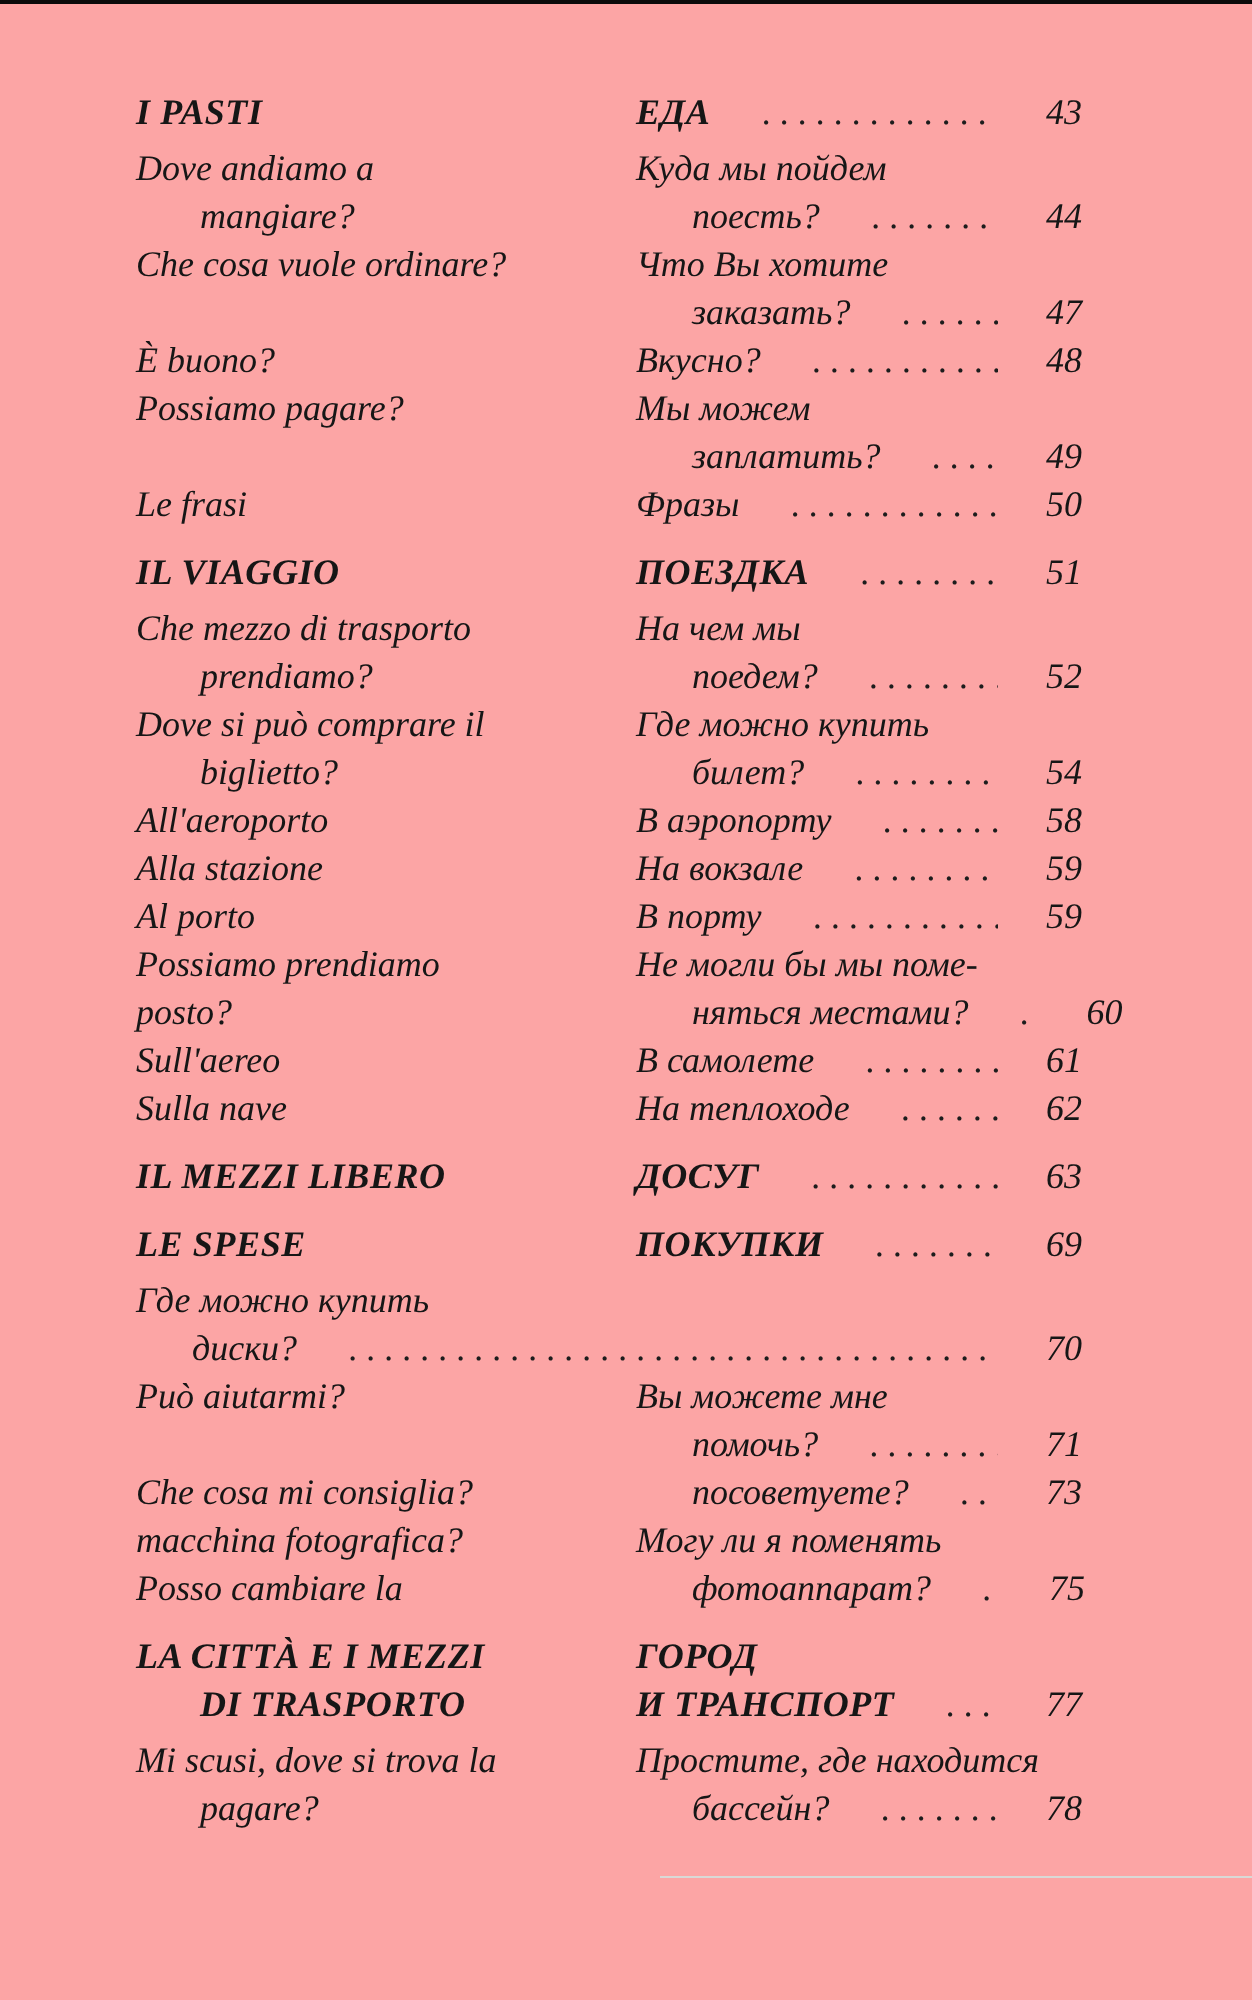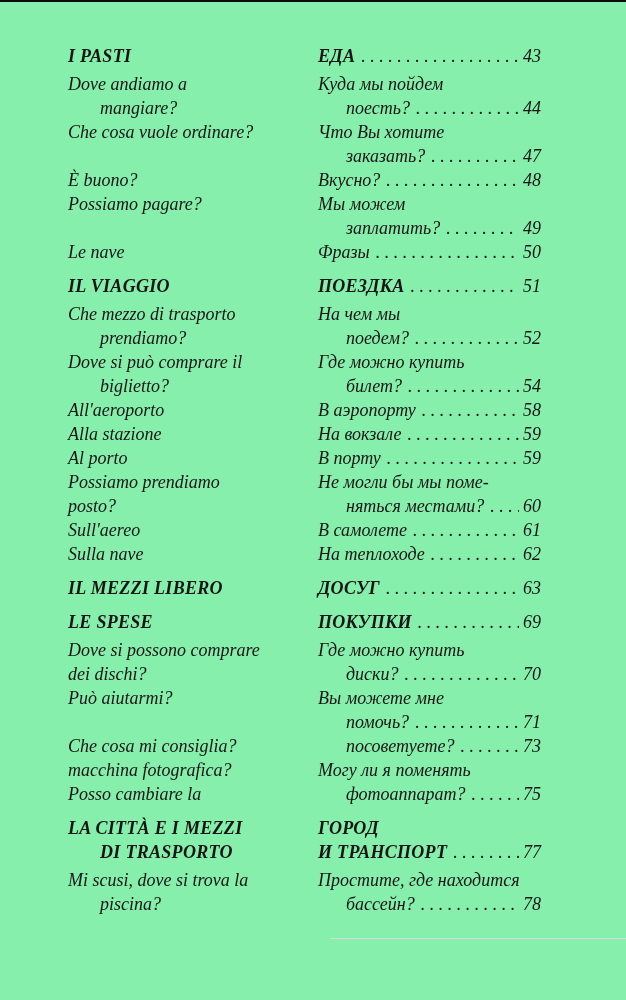--- a/index.html
+++ b/index.html
@@ -8,39 +8,39 @@
     background: #ffffff;
     font-family: "Liberation Serif", "DejaVu Serif", serif;
     font-style: italic;
     color: #161616;
     overflow: hidden;
     position: relative;
   }
   .page {
     position: absolute;
     inset: 0;
-    background: #86efac;
+    background: #fca5a5;
     border-top: 2px solid #0b0b0b;
     padding: 42px 85px 0 68px;
   }
   .row { display: flex; }
   .col-it { flex: 0 0 250px; padding-right: 8px; min-width: 0; }
   .col-ru { flex: 1 1 auto; min-width: 0; }
   .line {
     font-size: 18px;
     line-height: 24px;
     white-space: nowrap;
   }
   .col-it .indent { padding-left: 32px; }
   .col-ru .indent { padding-left: 28px; }
   .heading-row { margin-top: 10px; margin-bottom: 4px; }
   .rows > .heading-row:first-child { margin-top: 0; }
   .heading-row .line { font-weight: bold; letter-spacing: 0.3px; }
   .heading-row .leader, .heading-row .pagenum { font-weight: normal; letter-spacing: normal; }
-  .ru-line { display: flex; align-items: flex-start; }
+  .ru-line { display: flex; align-items: flex-start; gap: 20px; }
   .ru-line .txt { flex: 0 0 auto; white-space: nowrap; }
   .leader {
     flex: 1 1 auto;
     overflow: hidden;
     white-space: nowrap;
     letter-spacing: 4.5px;
     margin-left: 6px;
     margin-right: 4px;
     min-width: 9px;
     color: #1c1c1c;
@@ -126,21 +126,21 @@
           </div>
           <div class="line ru-line indent">
             <span class="txt">заплатить?</span>
             <span class="leader">................................................................................</span>
             <span class="pagenum">49</span>
           </div>
         </div>
       </div>
       <div class="row">
         <div class="col-it">
-          <div class="line">Le nave</div>
+          <div class="line">Le frasi</div>
         </div>
         <div class="col-ru">
           <div class="line ru-line">
             <span class="txt">Фразы</span>
             <span class="leader">................................................................................</span>
             <span class="pagenum">50</span>
           </div>
         </div>
       </div>
       <div class="row heading-row">
@@ -281,24 +281,20 @@
         </div>
         <div class="col-ru">
           <div class="line ru-line">
             <span class="txt">ПОКУПКИ</span>
             <span class="leader">................................................................................</span>
             <span class="pagenum">69</span>
           </div>
         </div>
       </div>
       <div class="row">
-        <div class="col-it">
-          <div class="line">Dove si possono comprare</div>
-          <div class="line">dei dischi?</div>
-        </div>
         <div class="col-ru">
           <div class="line ru-line">
             <span class="txt">Где можно купить</span>
           </div>
           <div class="line ru-line indent">
             <span class="txt">диски?</span>
             <span class="leader">................................................................................</span>
             <span class="pagenum">70</span>
           </div>
         </div>
@@ -358,21 +354,21 @@
           <div class="line ru-line">
             <span class="txt">И ТРАНСПОРТ</span>
             <span class="leader">................................................................................</span>
             <span class="pagenum">77</span>
           </div>
         </div>
       </div>
       <div class="row">
         <div class="col-it">
           <div class="line">Mi scusi, dove si trova la</div>
-          <div class="line indent">piscina?</div>
+          <div class="line indent">pagare?</div>
         </div>
         <div class="col-ru">
           <div class="line ru-line">
             <span class="txt">Простите, где находится</span>
           </div>
           <div class="line ru-line indent">
             <span class="txt">бассейн?</span>
             <span class="leader">................................................................................</span>
             <span class="pagenum">78</span>
           </div>

